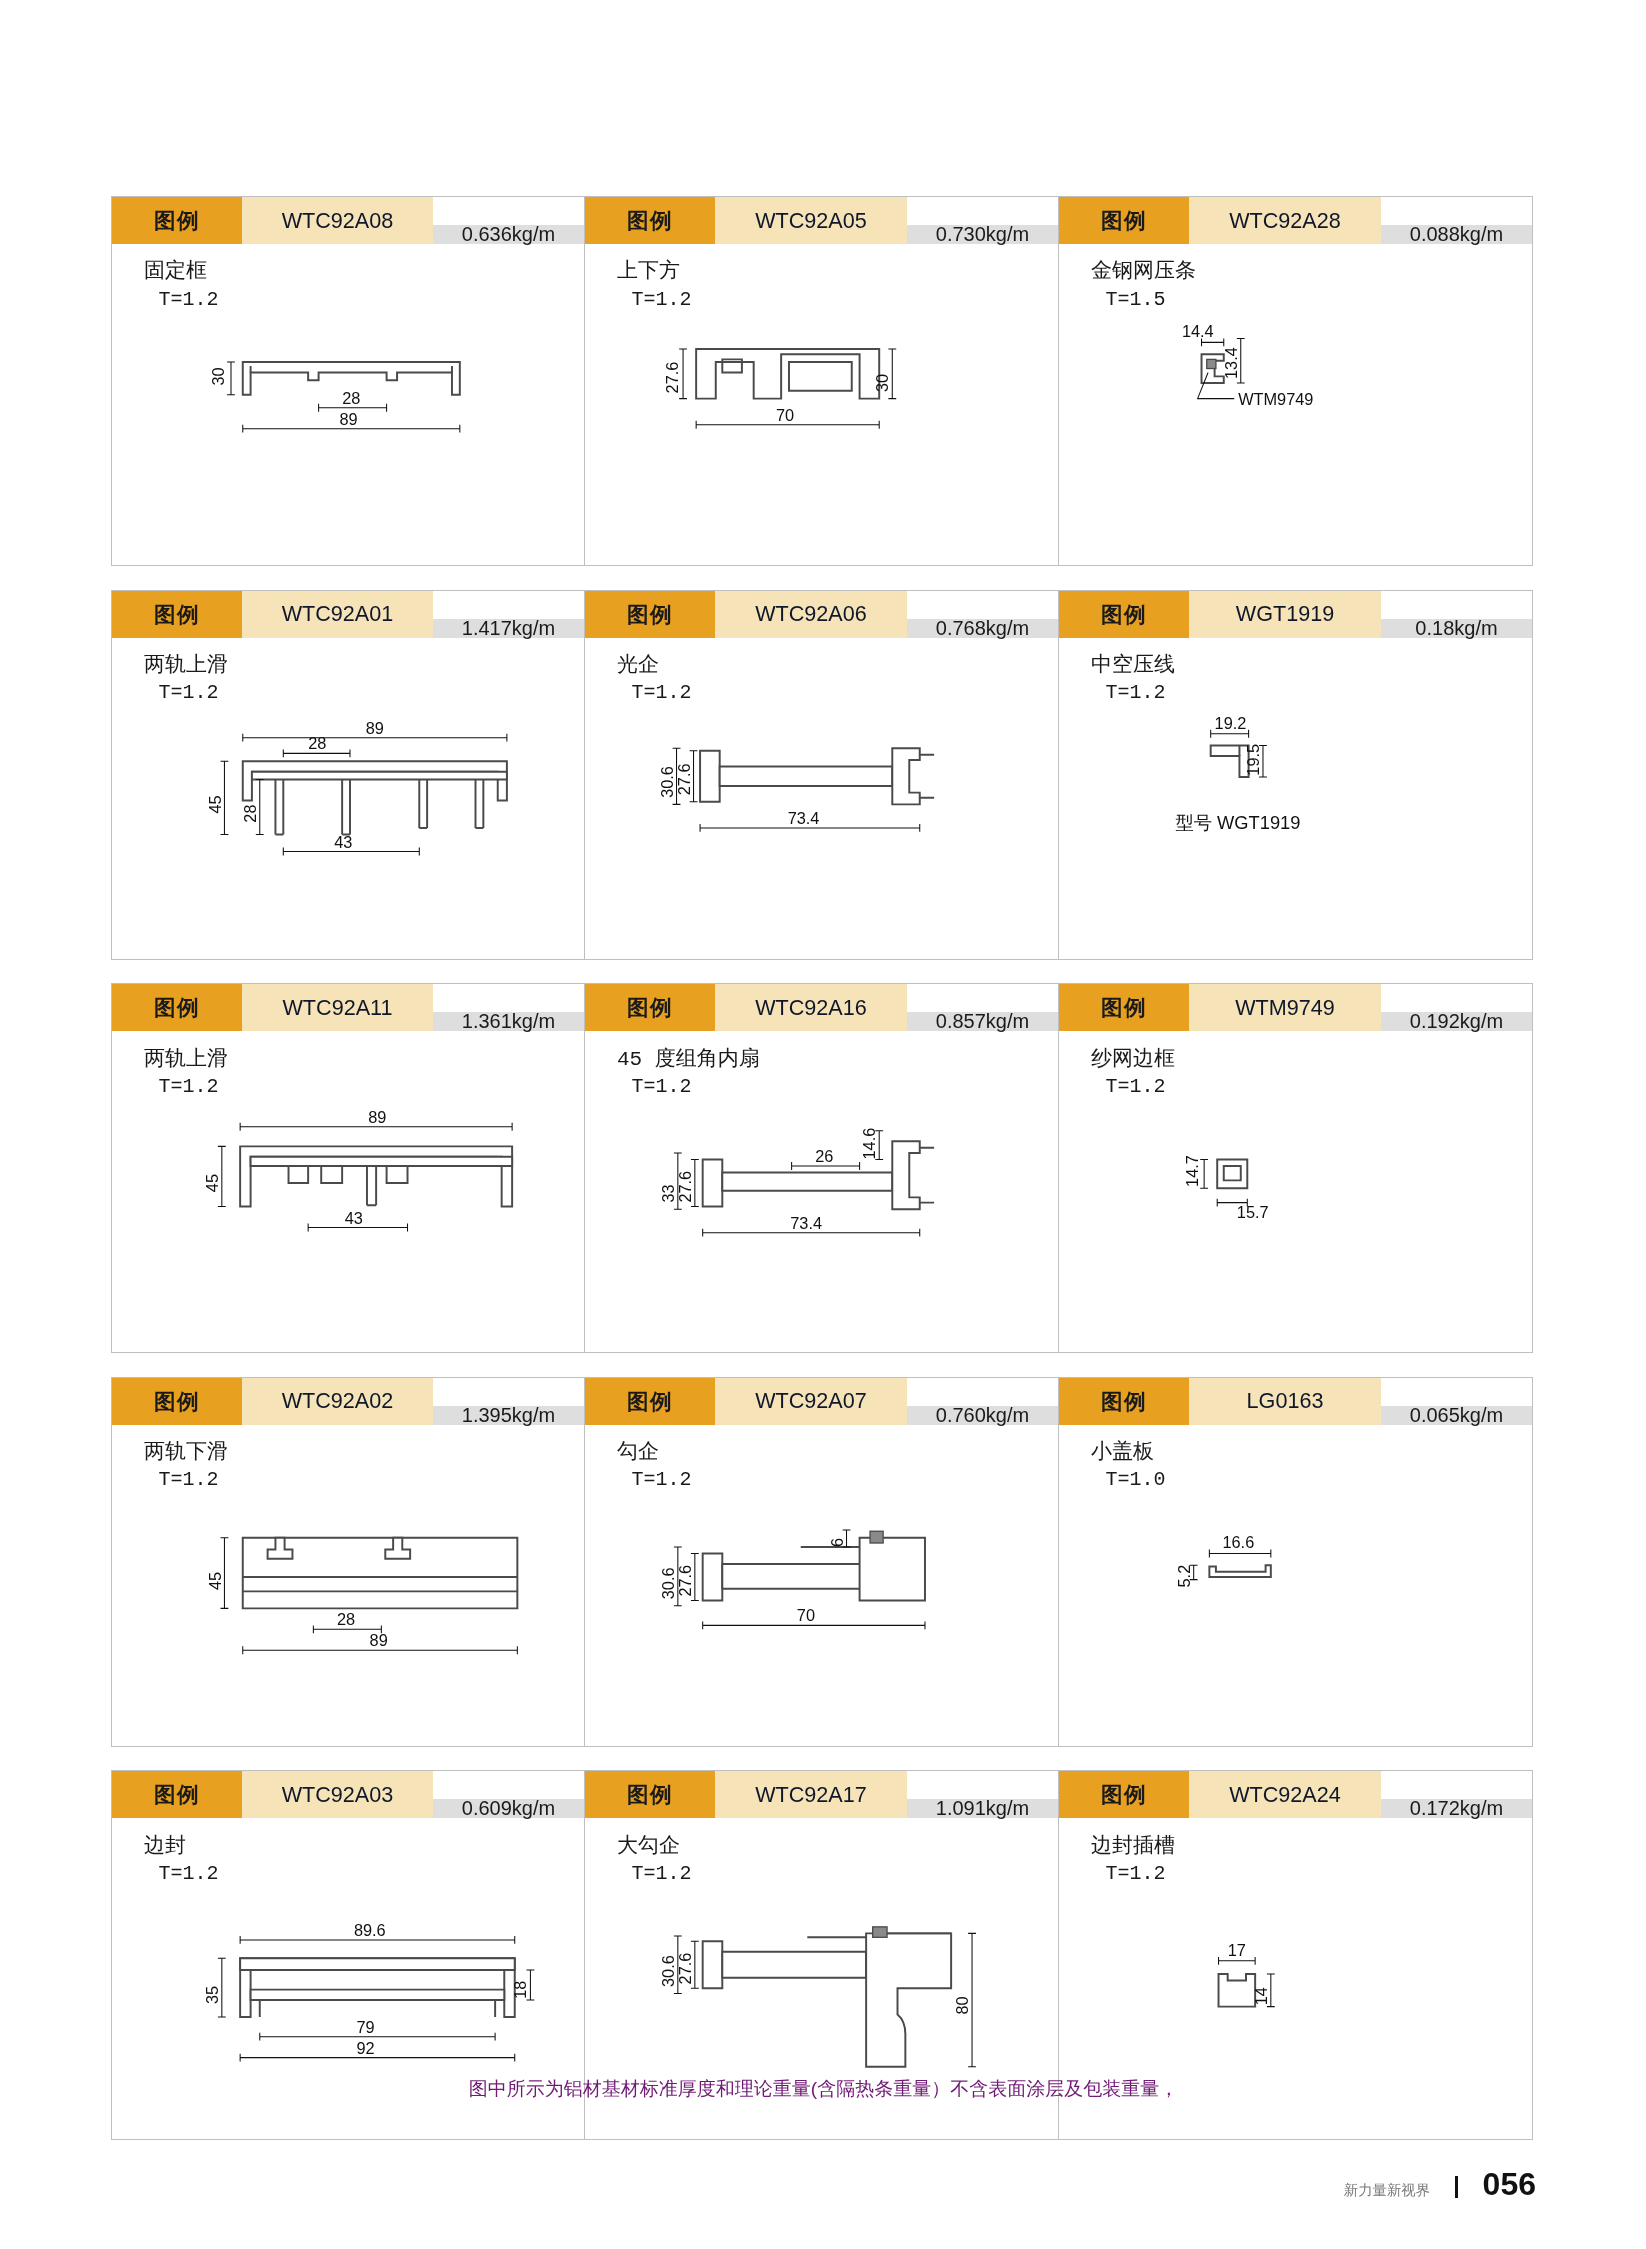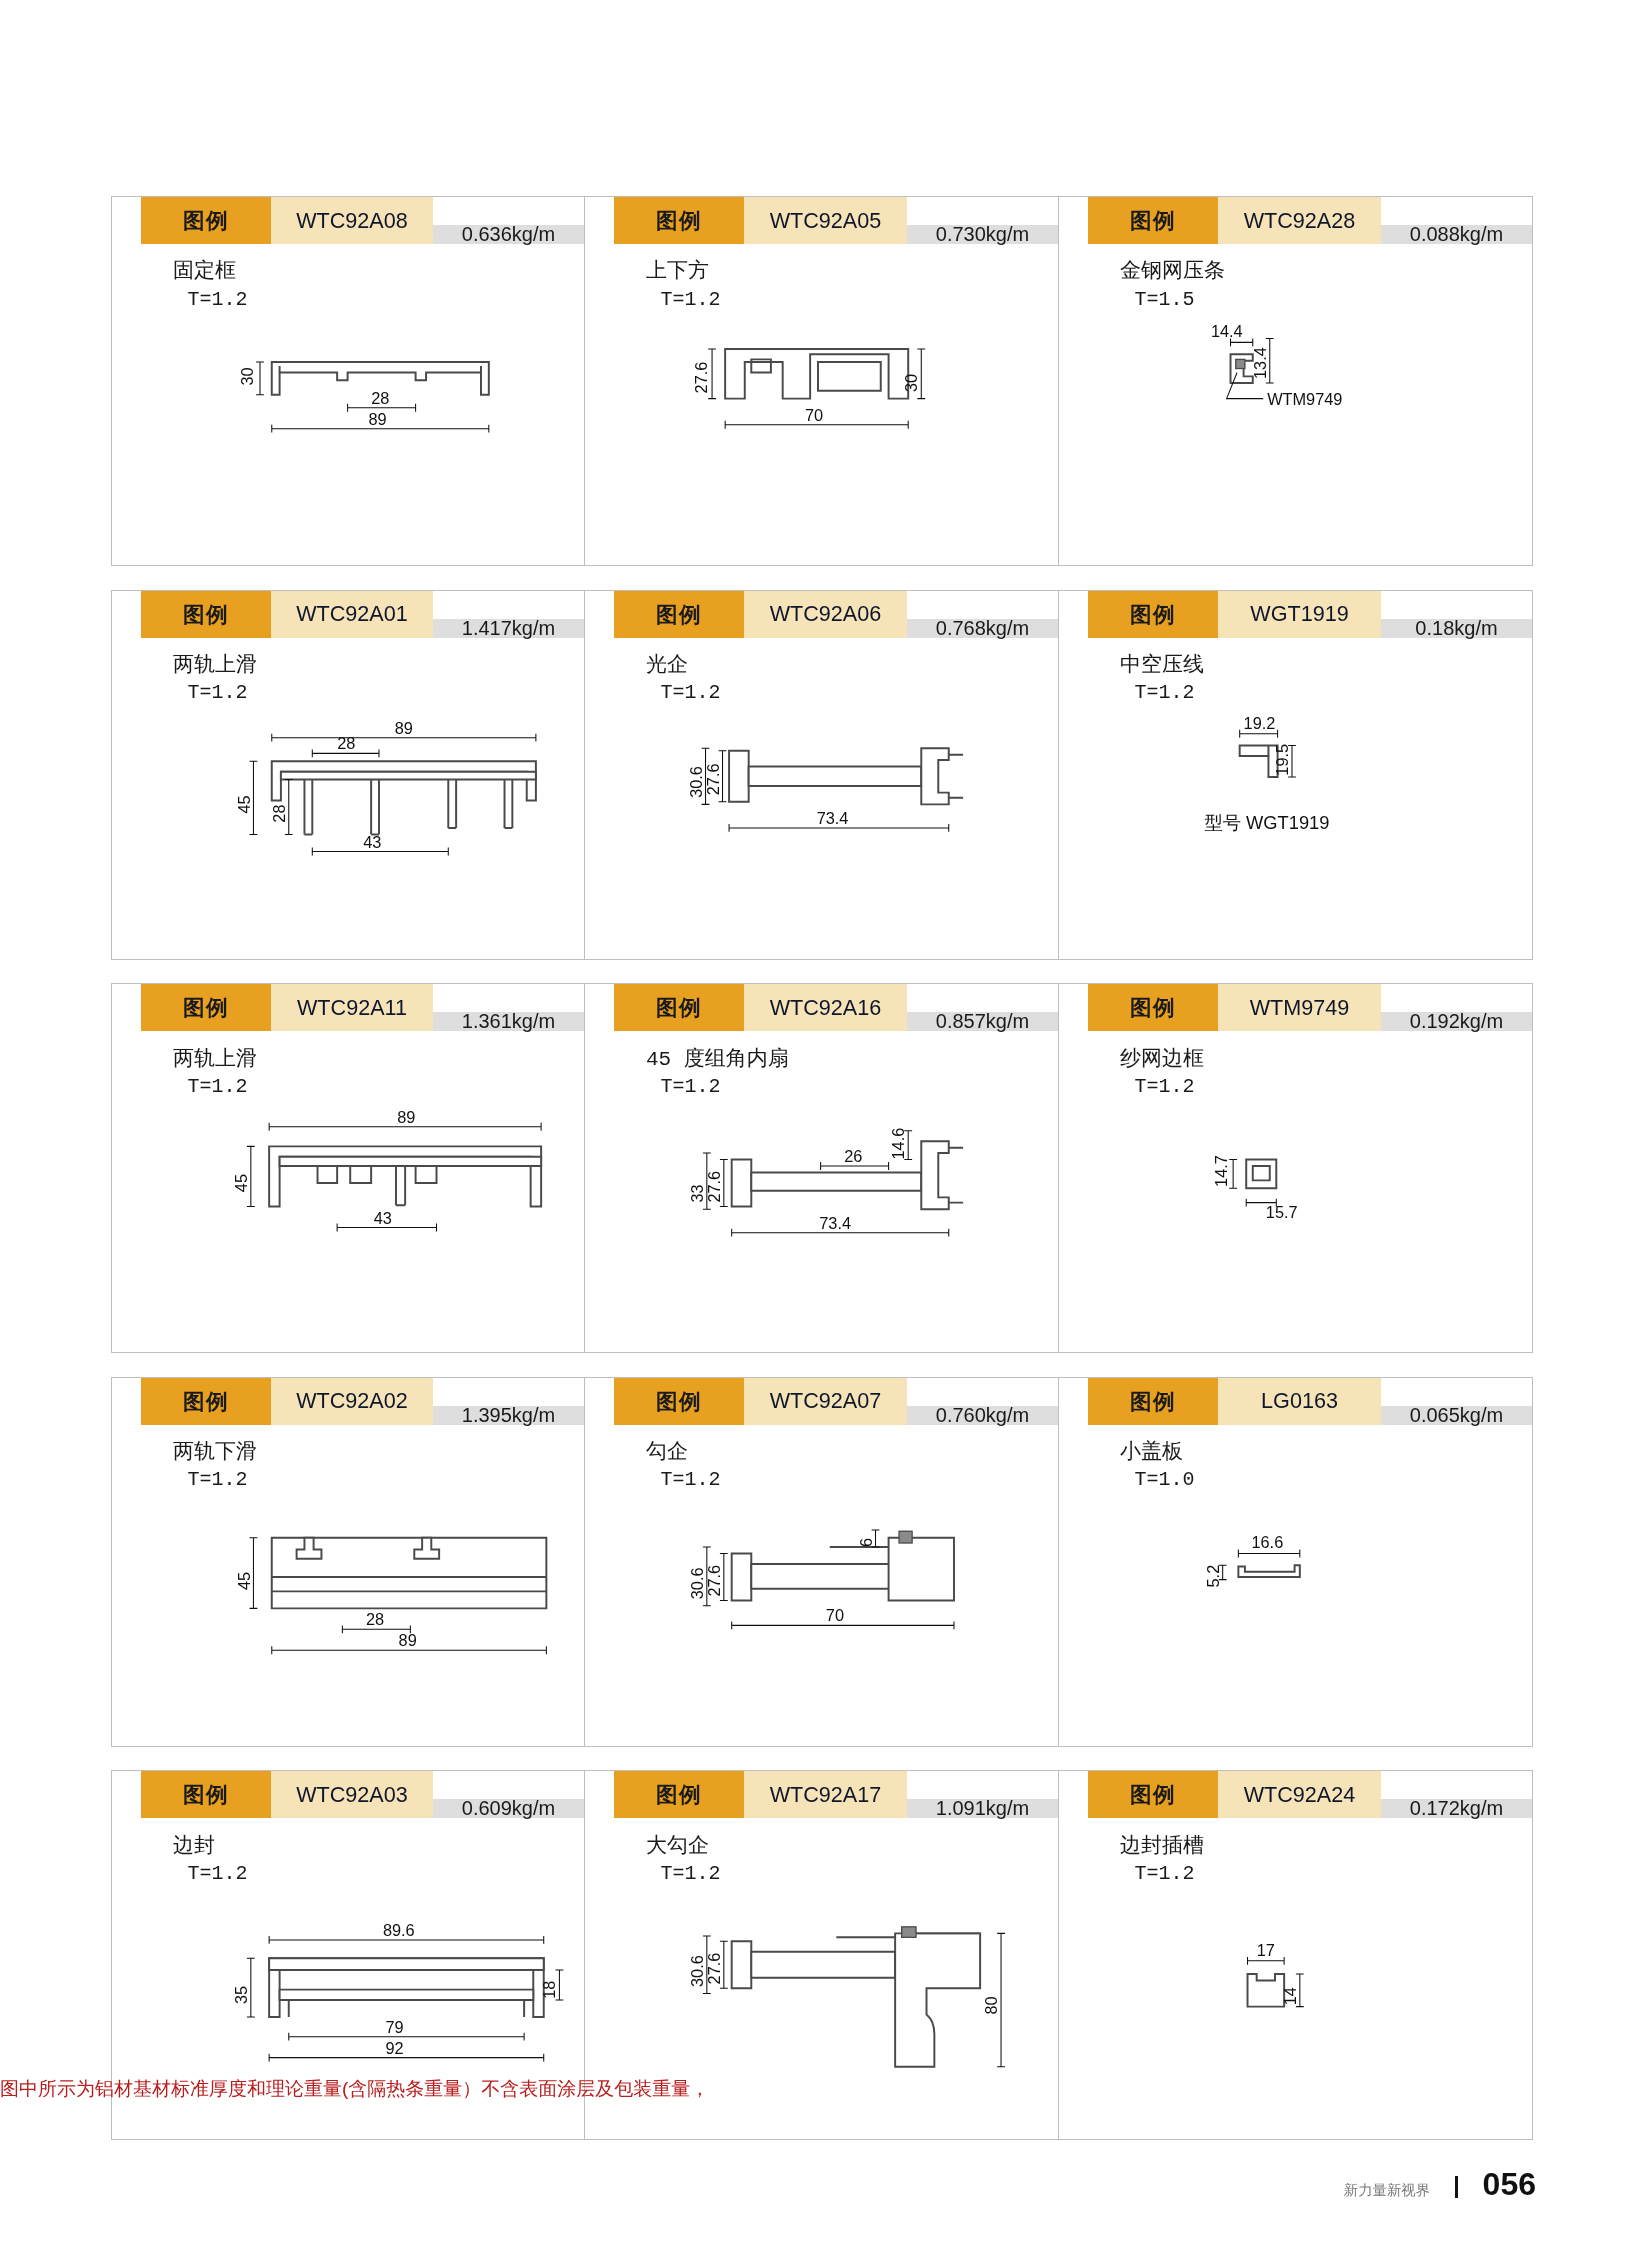--- a/index.html
+++ b/index.html
@@ -16,21 +16,20 @@
     left:111px;top:196px;
     width:1424px;
   }
   .row{display:flex;width:1424px;margin-bottom:23.6px;}
   .cell{
     width:474px;
     border:1.3px solid #bfbfbf;
     box-sizing:border-box;
     position:relative;
     background:#fff;
-    padding-left:29px;
   }
   .cell + .cell{border-left:none;}
   .hdr{display:flex;height:47px;align-items:stretch;}
   .hdr .legend{
     width:130px;
     background:#e8a020;
     display:flex;align-items:center;justify-content:center;
     font-size:21.6px;font-weight:bold;color:#1a1a1a;
     letter-spacing:1.3px;
   }
@@ -49,21 +48,21 @@
   .body{height:321px;position:relative;}
   .labels{position:absolute;left:32px;top:14.4px;font-family:Liberation Mono, monospace;}
   .labels .name{font-size:21px;line-height:1.34;}
   .labels .thk{font-size:20px;line-height:1.34;padding-left:14.4px;}
   .art{position:absolute;inset:0;}
   .art svg{position:absolute;}
   .dim{font-family:"Liberation Sans", sans-serif;font-size:25px;fill:#111;}
   .dimv{font-family:"Liberation Sans", sans-serif;font-size:25px;fill:#111;}
   .note{
     position:absolute;left:0;right:0;top:2073px;
-    font-size:19px;line-height:1.65;color:#b91c1c;
+    text-align:center;font-size:19px;line-height:1.65;color:#701a75;
   }
   .footer{
     position:absolute;right:111px;top:2166px;
     display:flex;align-items:baseline;gap:22px;
   }
   .footer .brand{font-size:14.4px;color:#777;}
   .footer .bar{display:inline-block;width:3.3px;height:22px;background:#111;margin:0 2.6px;position:relative;top:2.6px;}
   .footer .pg{font-size:32px;font-weight:bold;color:#111;}
   .shape{fill:none;stroke:#4a4a4a;stroke-width:3;}
   .shapefill{fill:#ffffff;stroke:#4a4a4a;stroke-width:3;}

